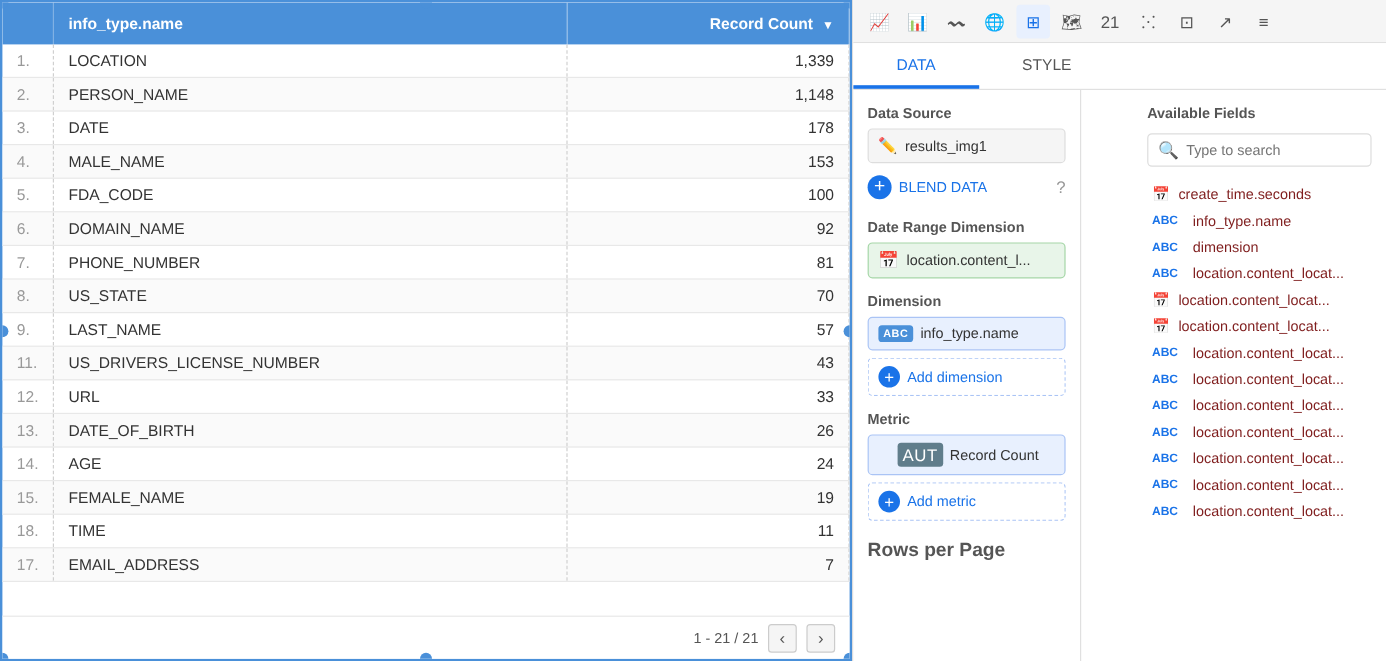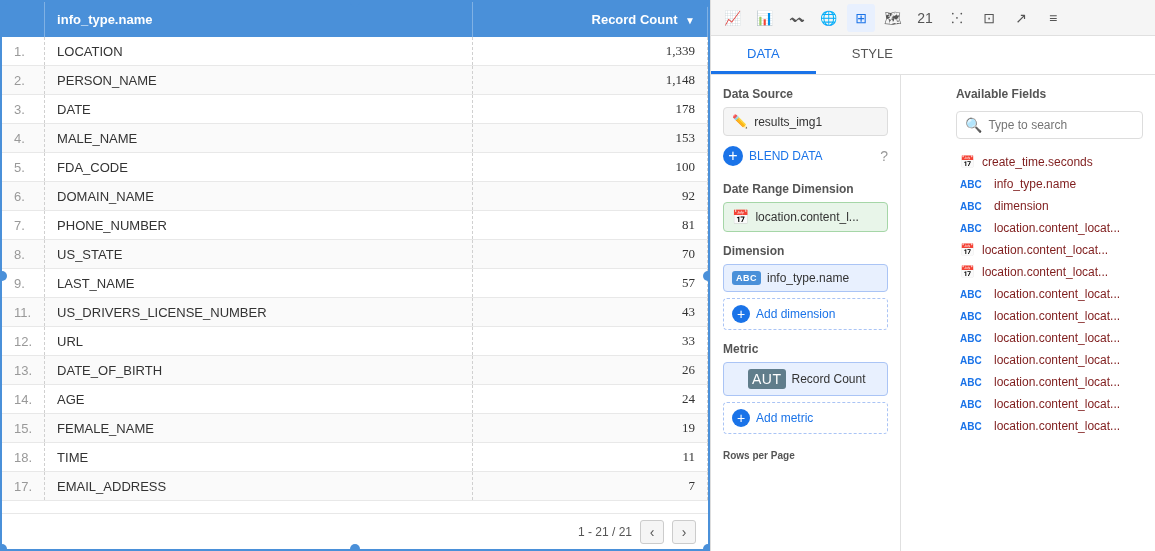--- a/index.html
+++ b/index.html
@@ -72,21 +72,20 @@
     }
 
     tbody td.row-num {
       color: #999;
       width: 40px;
       border-right: 1px dashed #d0d0d0;
     }
 
     tbody td.value-col {
       text-align: right;
-      font-family: Liberation Serif, serif;
     }
 
     .table-footer {
       position: absolute;
       bottom: 0;
       right: 0;
       left: 0;
       height: 36px;
       background: #fff;
       border-top: 1px solid #e8e8e8;
@@ -424,21 +423,21 @@
 
     .field-name {
       color: #7f1d1d;
       font-size: 12px;
       white-space: nowrap;
       overflow: hidden;
       text-overflow: ellipsis;
     }
 
     .rows-per-page-label {
-      font-size: 10px;
+      font-size: 16px;
       color: #555;
       font-weight: 600;
       padding-top: 4px;
     }
   </style>
 </head>
 <body>
 
 <div class="table-panel">
   <div class="handle handle-top"></div>

